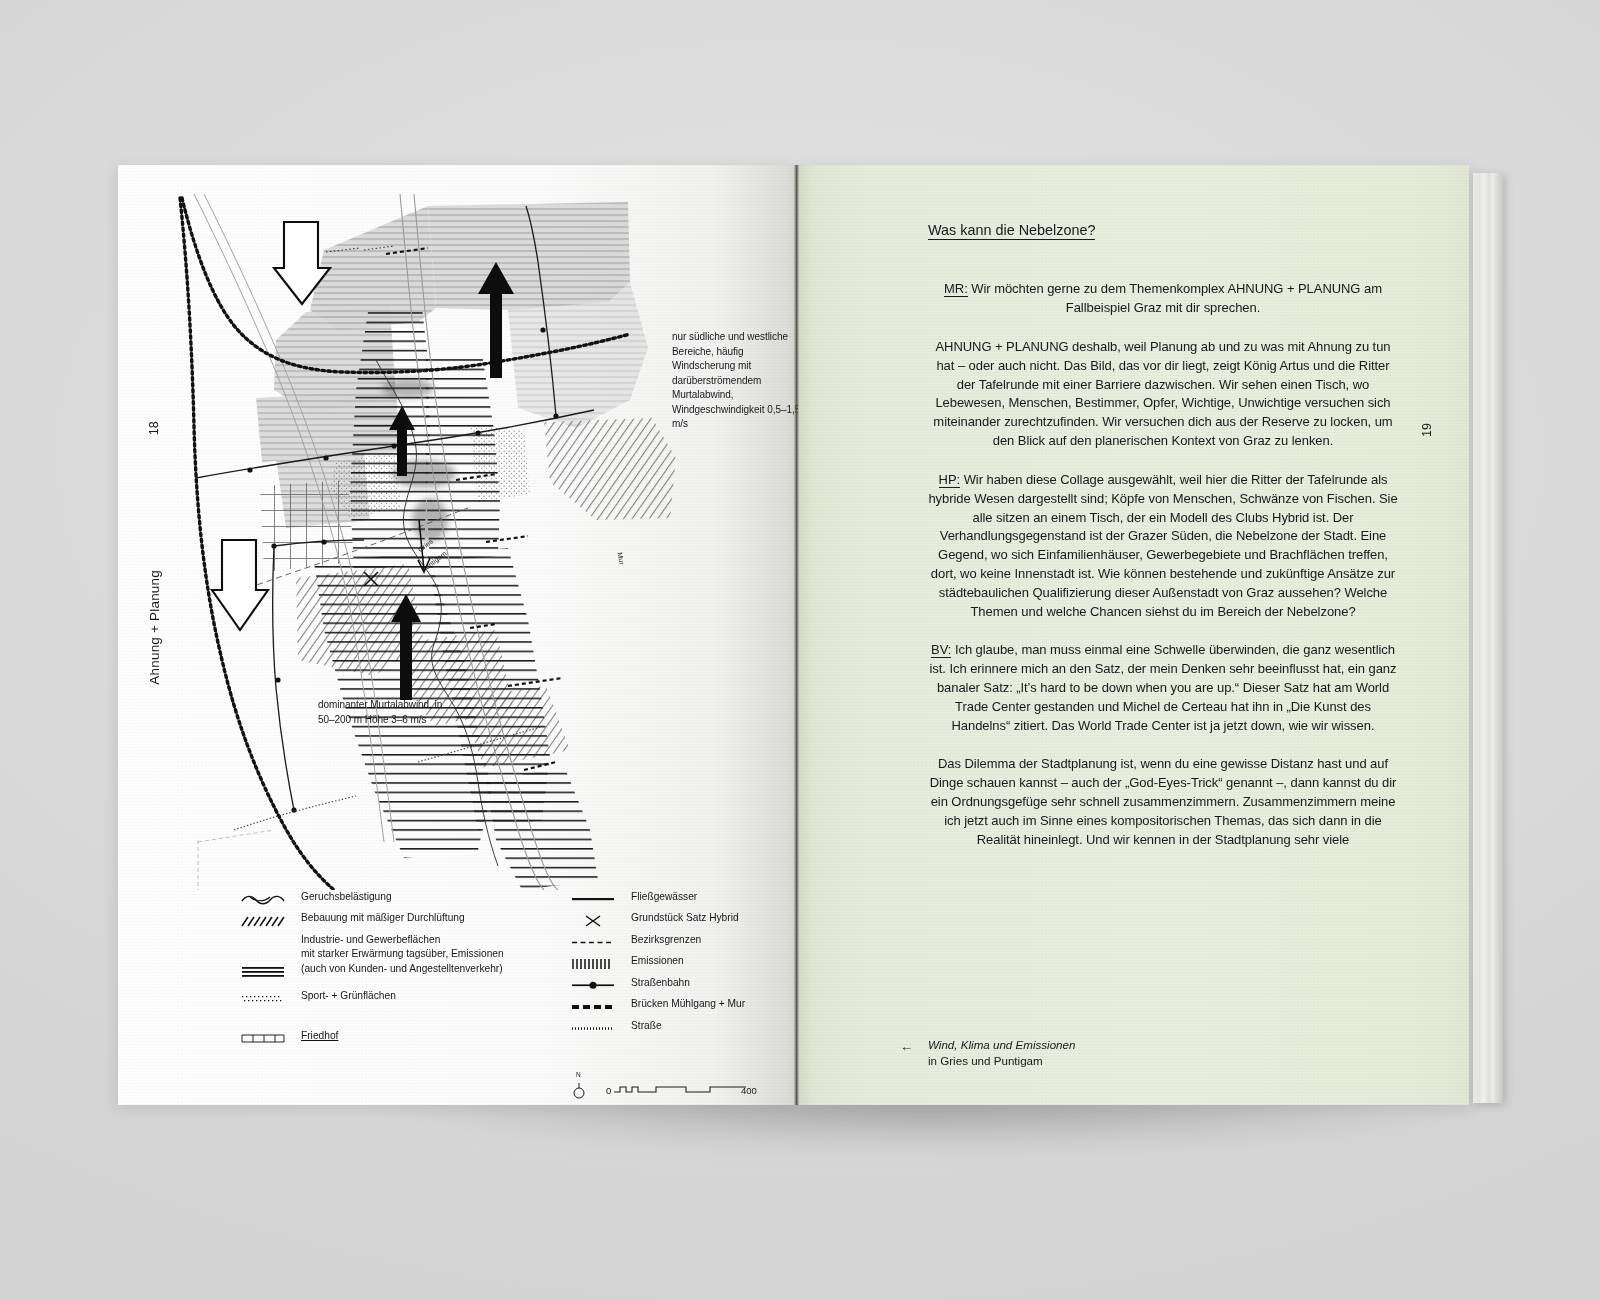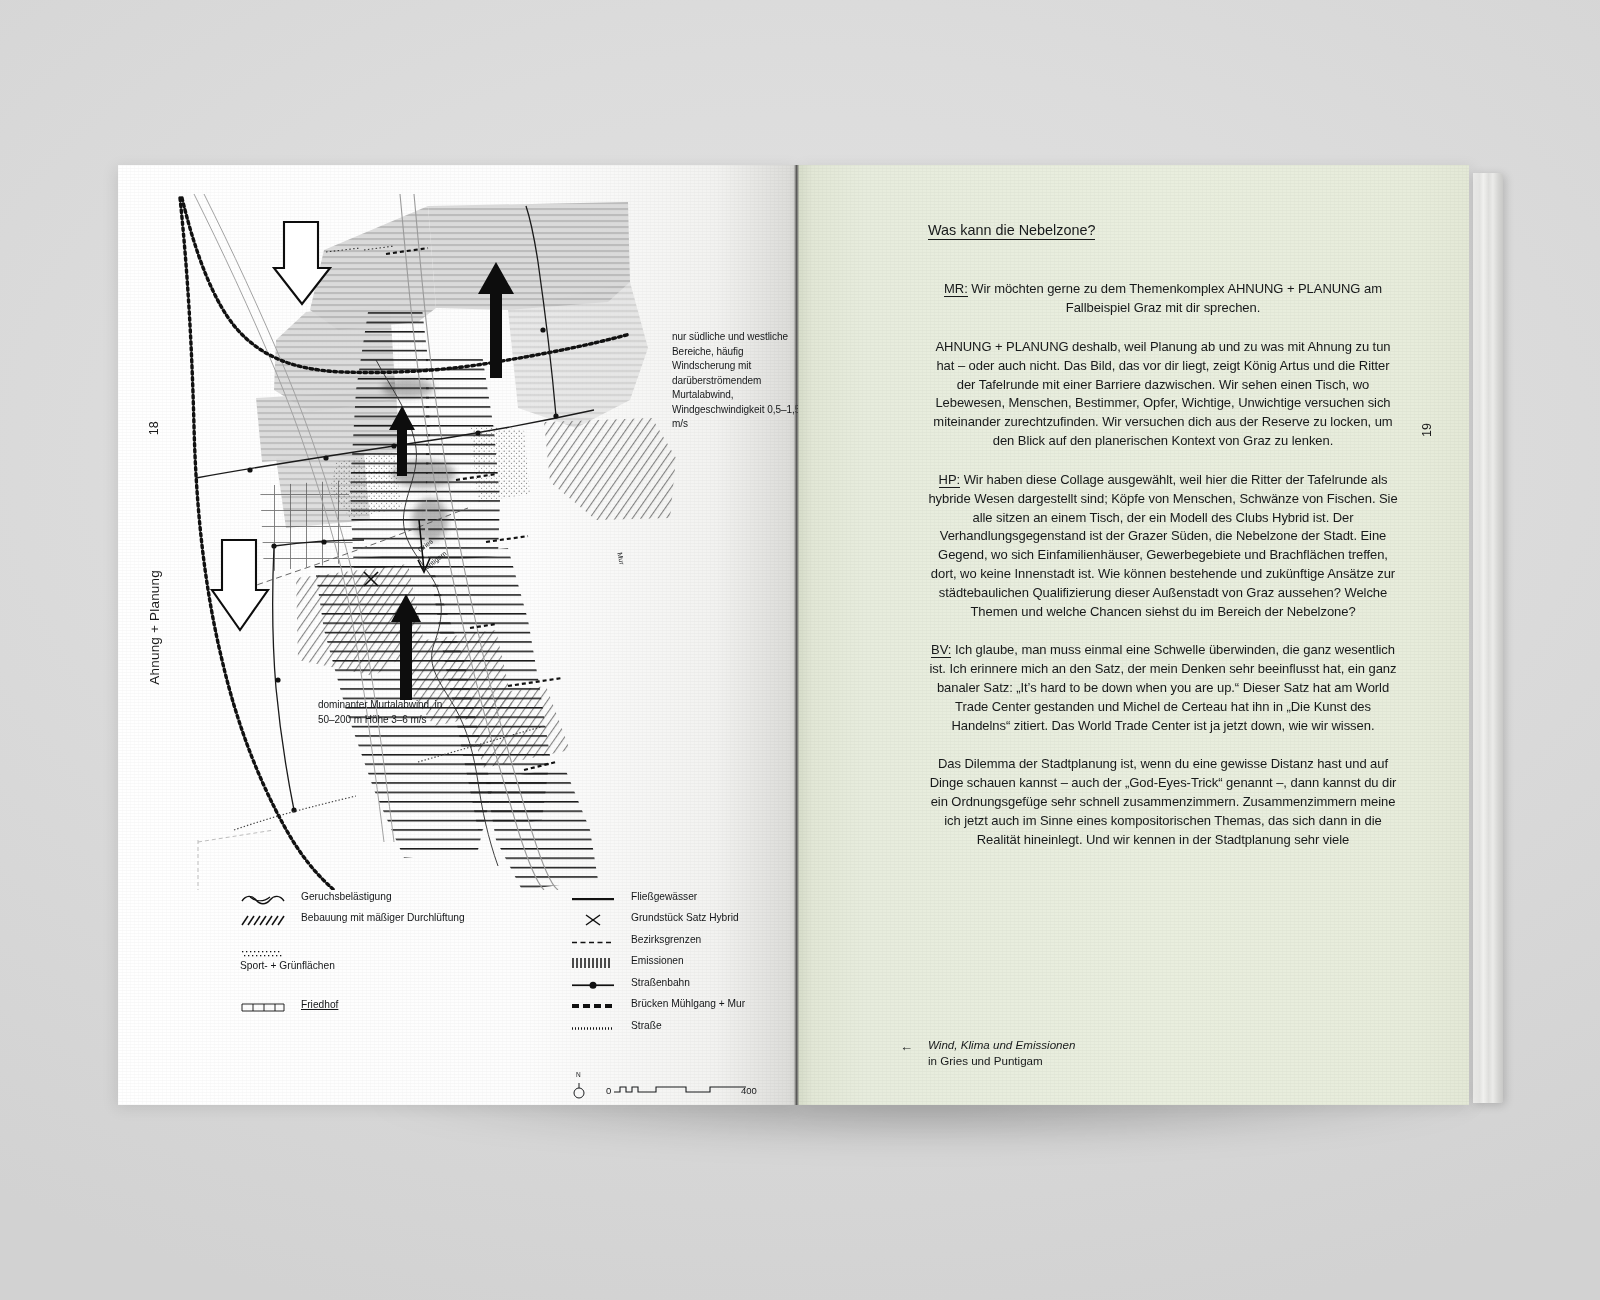--- a/index.html
+++ b/index.html
@@ -99,21 +99,21 @@
 
   
   .legend{
     position:absolute;left:122px;top:725px;width:500px;
     font-size:10.2px;color:#141618;line-height:1.42;
   }
   .legend-col{position:absolute;top:0;}
   .legend-col-a{left:0;width:300px;}
   .legend-col-b{left:330px;width:200px;}
   .legend-row{
-    display:flex;align-items:flex-start;
+    display:flex;align-items:flex-end;
     margin-bottom:7px;
   }
   .legend-sym{
     width:48px;min-width:48px;height:14px;
     margin-right:13px;position:relative;top:2px;
   }
   .legend-txt{flex:1;}
   .legend-txt div{white-space:nowrap;}
 
   .scale-wrap{
@@ -374,23 +374,37 @@
                   <path d="M32,12 L38,3"></path>
                 <path d="M38,12 L44,3"></path>
               </g>
             </svg>
           </div>
           <div class="legend-txt">
             <div>Bebauung mit mäßiger Durchlüftung</div>
           </div>
         </div>
 
-
-
-        <div class="legend-row" style="margin-top:19px;flex-direction:column;">
+        <div class="legend-row">
+          <div class="legend-sym">
+            <svg width="48" height="14" viewBox="0 0 48 14">
+              <rect x="2" y="3" width="42" height="1.8" fill="#111"></rect>
+              <rect x="2" y="7" width="42" height="1.8" fill="#111"></rect>
+              <rect x="2" y="11" width="42" height="1.8" fill="#111"></rect>
+            </svg>
+          </div>
+          <div class="legend-txt">
+            <div>Industrie- und Gewerbeflächen</div>
+            <div>mit starker Erwärmung tagsüber, Emissionen</div>
+            <div>(auch von Kunden- und Angestelltenverkehr)</div>
+          </div>
+        </div>
+
+
+        <div class="legend-row" style="margin-top:13px;">
           <div class="legend-sym">
             <svg width="48" height="14" viewBox="0 0 48 14">
               <g fill="#111">
                 <rect x="2" y="4" width="1.3" height="1.3"></rect>
                   <rect x="6" y="4" width="1.3" height="1.3"></rect>
                 <rect x="10" y="4" width="1.3" height="1.3"></rect>
                   <rect x="14" y="4" width="1.3" height="1.3"></rect>
                 <rect x="18" y="4" width="1.3" height="1.3"></rect>
                   <rect x="22" y="4" width="1.3" height="1.3"></rect>
                 <rect x="26" y="4" width="1.3" height="1.3"></rect>

